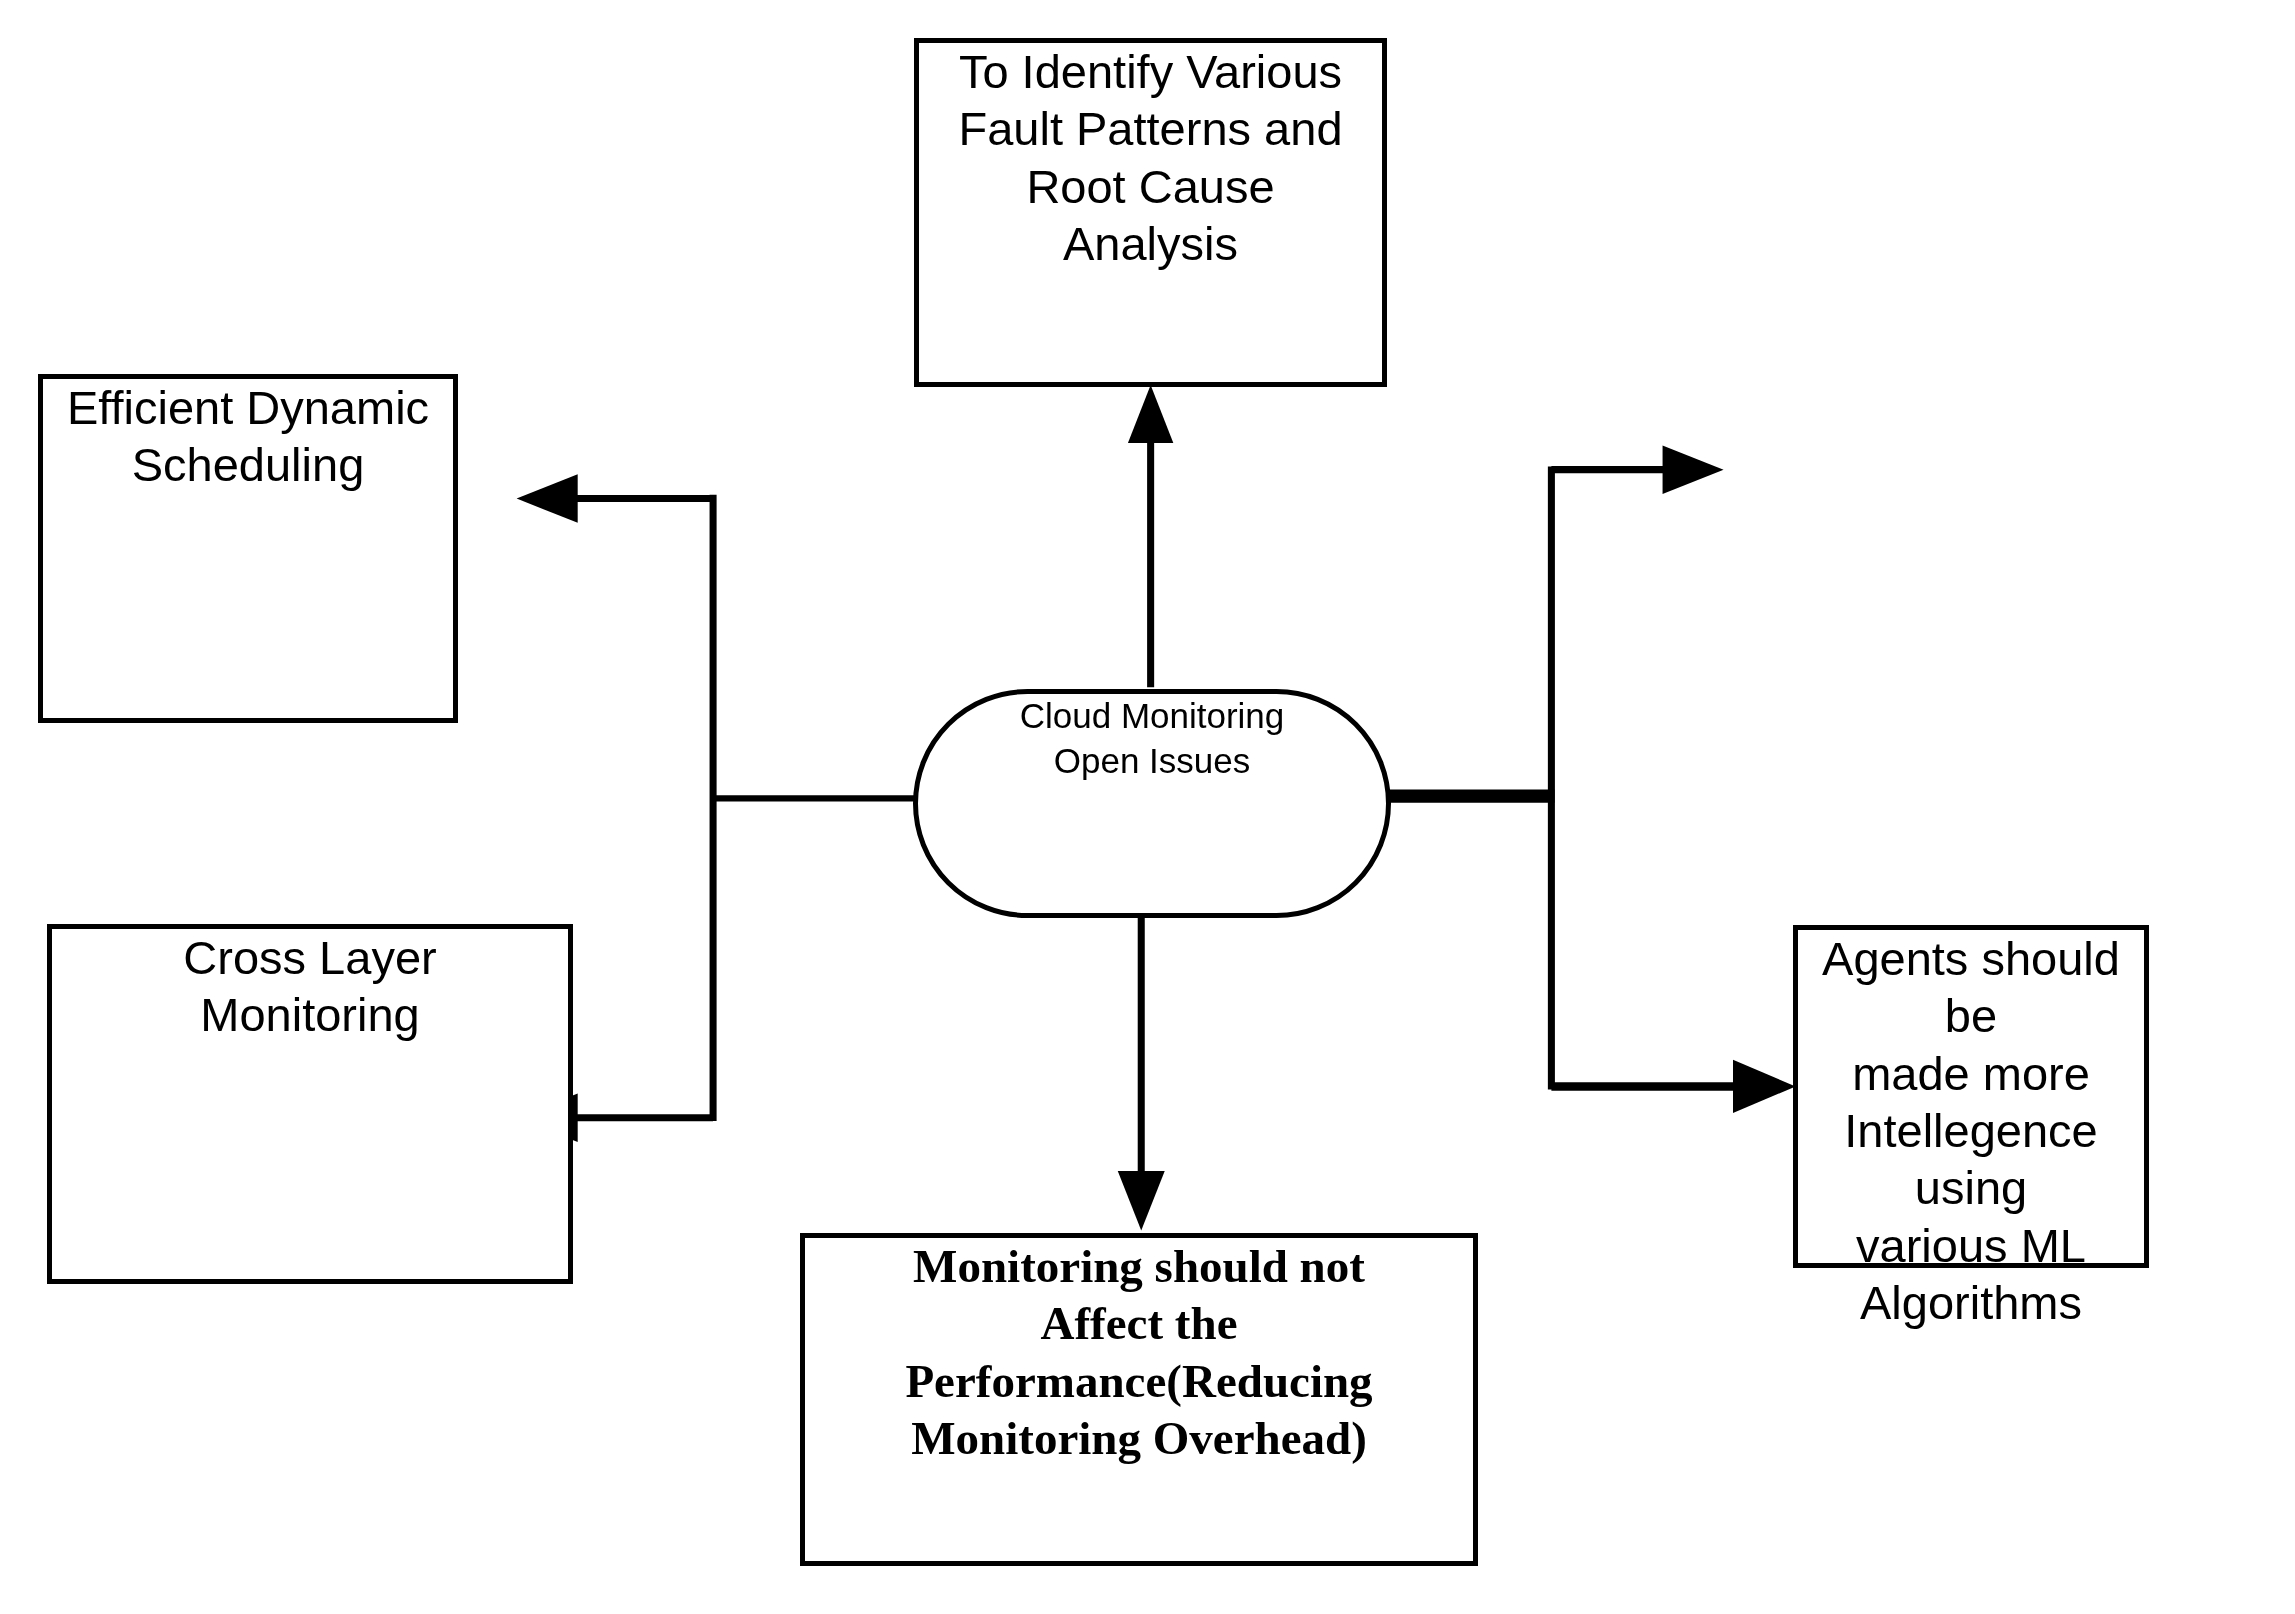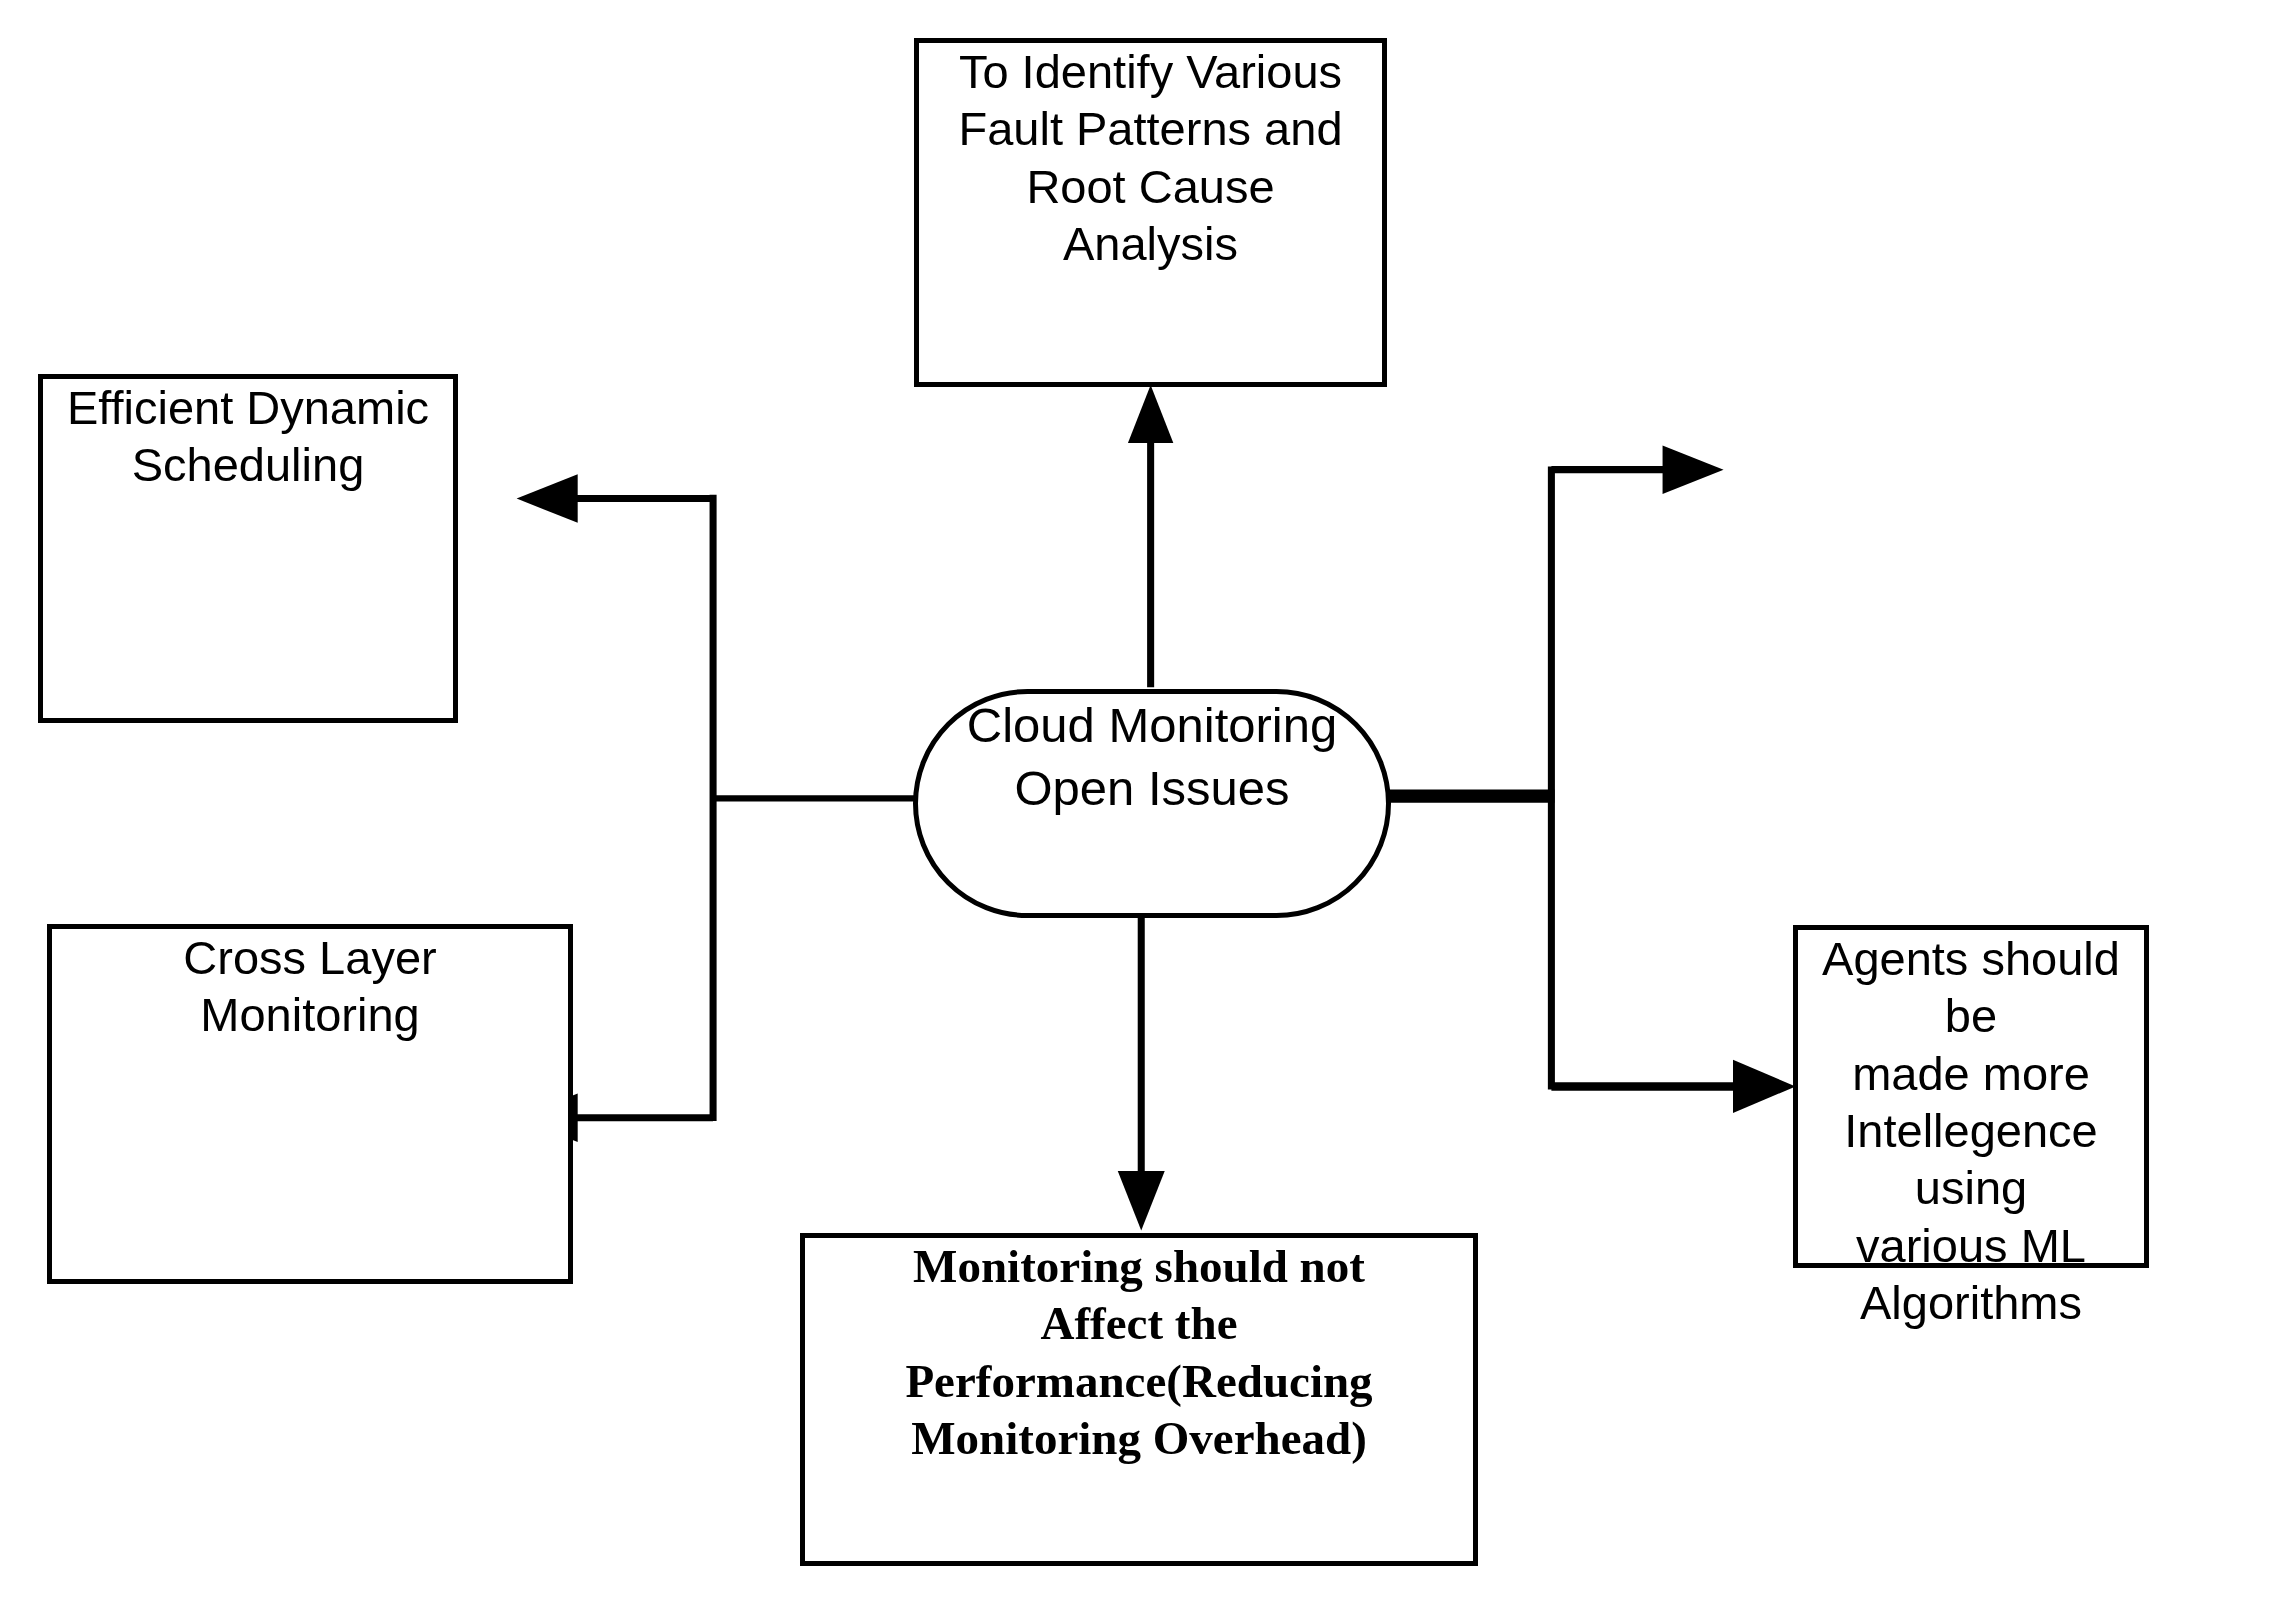--- a/index.html
+++ b/index.html
@@ -45,21 +45,21 @@
     padding: 0 9.4px;
     box-sizing: border-box;
   }
   
   #node-center {
     border: 5.5px solid #000000;
     border-radius: 117px;
     z-index: 3;
   }
   #node-center .label {
-    font-size: 49px;
+    font-size: 35px;
     line-height: 1.28;
   }
   .bold .label {
     font-weight: bold;
     font-family: Liberation Serif, serif;
   }
 </style>
 </head>
 <body>
 

